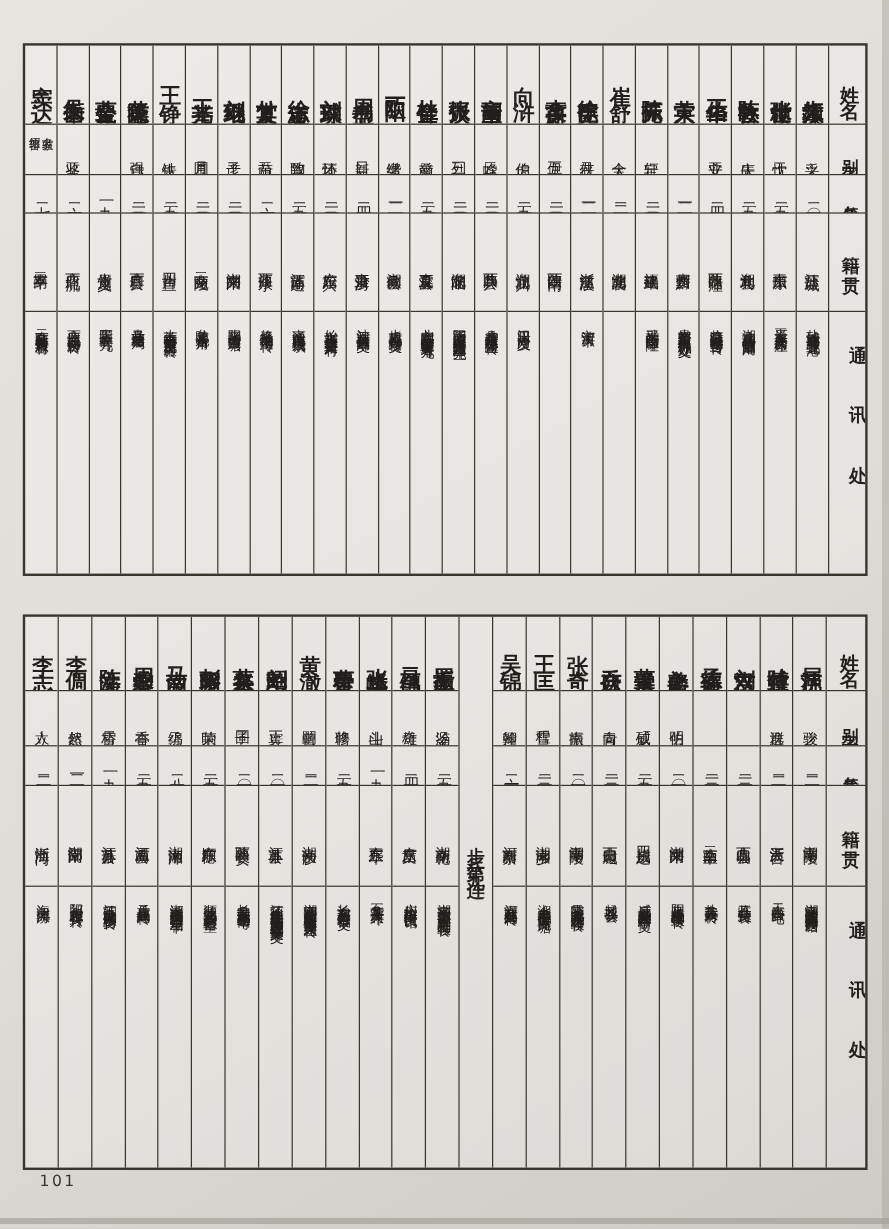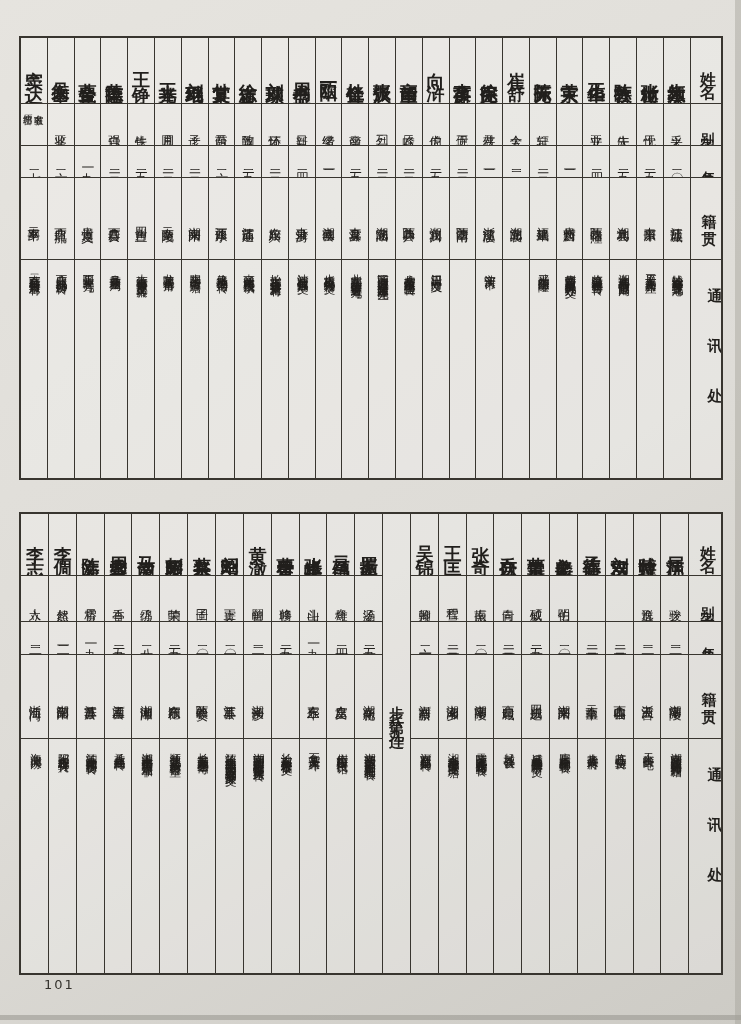--- a/index.html
+++ b/index.html
@@ -67,21 +67,21 @@
   .head .h-native{font-size:15px;letter-spacing:17px;}
   .head .h-addr{font-size:15px;letter-spacing:50px;text-align:start;padding:16px 0 0 0;}
 
   .col.sep{justify-content:flex-start;align-items:center;}
   .sep-label{
     writing-mode:vertical-rl;text-orientation:mixed;
     font-size:15px;font-weight:bold;letter-spacing:7px;
     margin-top:180px;line-height:26px;
   }
   .pagenum{
-    position:absolute;left:44px;top:977px;
+    position:absolute;left:33px;top:977px;
     font-size:13px;letter-spacing:2px;
     font-family:"DejaVu Sans","Liberation Sans",sans-serif;
     color:#35332e;
   }
 </style>
 </head>
 <body>
 
 <div class="page"></div>
 

